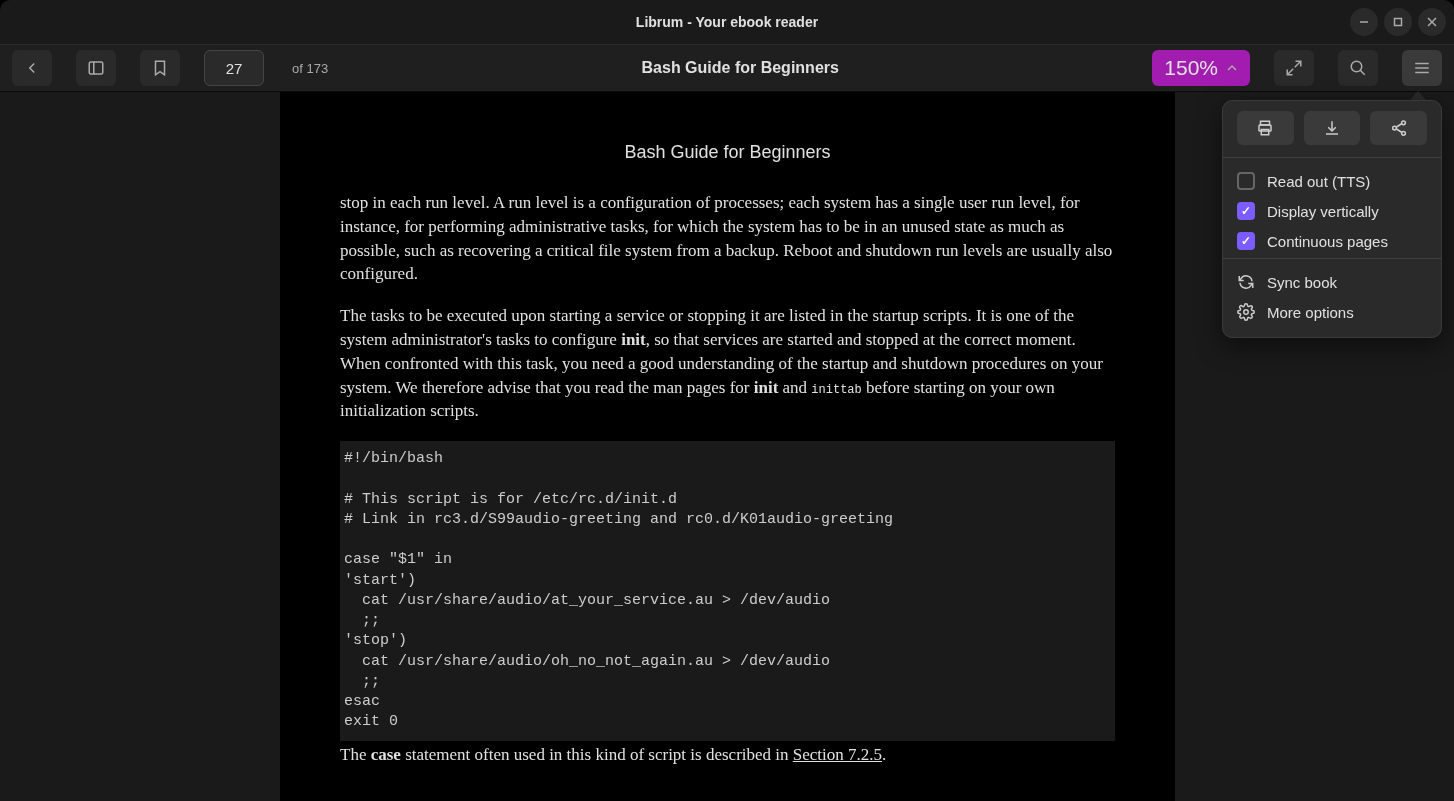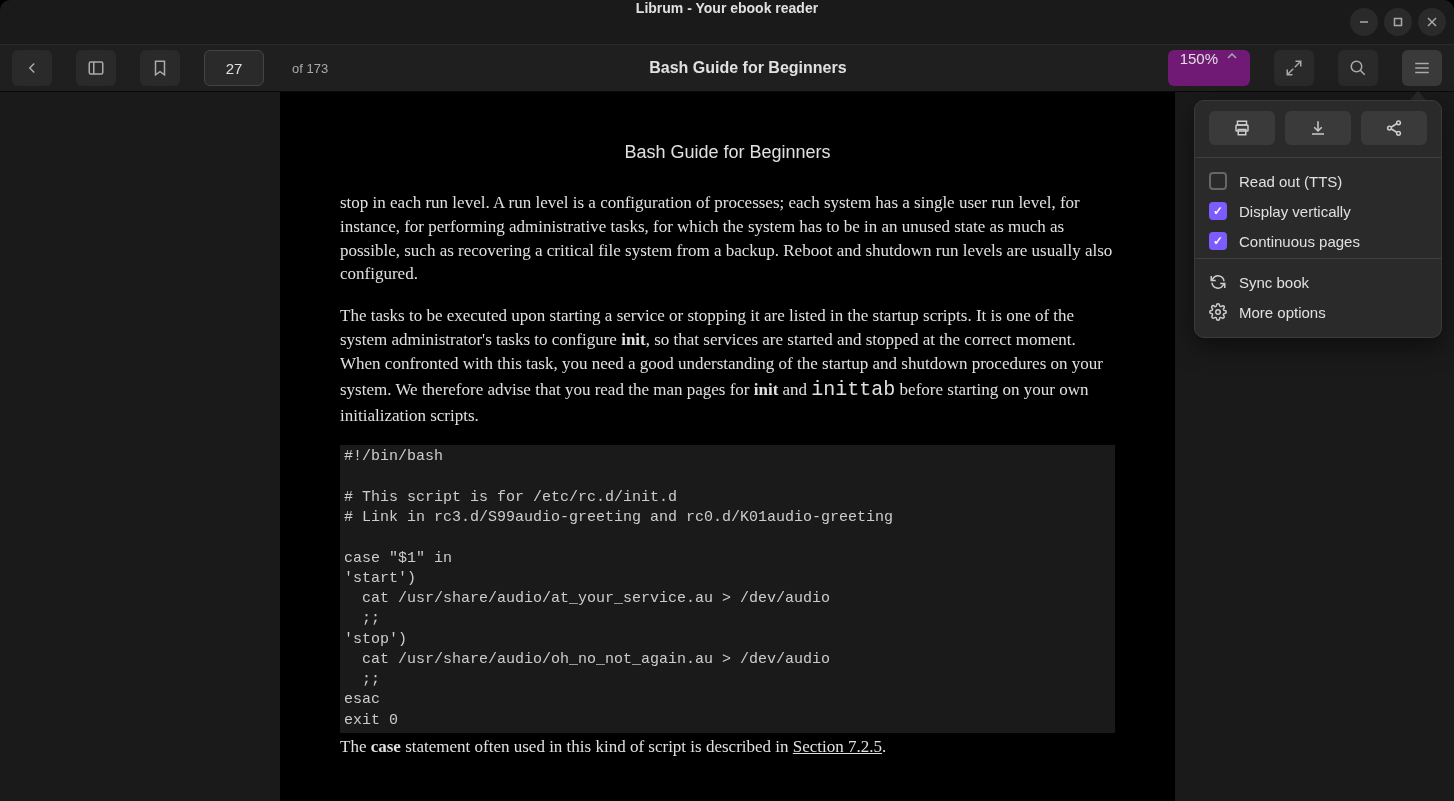--- a/index.html
+++ b/index.html
@@ -1,41 +1,41 @@
 <!DOCTYPE html>
 <html><head>
 <meta charset="utf-8">
 <style>
 * { margin: 0; padding: 0; box-sizing: border-box; }
 html, body { width: 1454px; height: 801px; overflow: hidden; background: #000; font-family: -apple-system, BlinkMacSystemFont, "Segoe UI", sans-serif; }
 .window { width: 1454px; height: 801px; background: #000; position: relative; }
-.titlebar { height: 44px; background: #1a1a1a; display: flex; align-items: flex-start; justify-content: center; position: relative; border-top-left-radius: 10px; border-top-right-radius: 10px; }
+.titlebar { height: 44px; background: #1a1a1a; display: flex; align-items: center; justify-content: center; position: relative; border-top-left-radius: 10px; border-top-right-radius: 10px; }
 .titlebar-title { color: #e0e0e0; font-size: 14px; font-weight: 600; }
 .window-controls { position: absolute; right: 8px; top: 8px; display: flex; gap: 6px; }
 .window-control { width: 28px; height: 28px; border-radius: 50%; background: #2a2a2a; display: flex; align-items: center; justify-content: center; color: #aaa; cursor: pointer; font-size: 12px; }
 .window-control svg { width: 12px; height: 12px; }
 .toolbar { height: 48px; background: #1f1f1f; display: flex; align-items: center; padding: 0 12px; gap: 24px; border-top: 1px solid #2a2a2a; border-bottom: 1px solid #0a0a0a; }
 .tb-btn { width: 40px; height: 36px; background: #2a2a2a; border-radius: 6px; display: flex; align-items: center; justify-content: center; color: #aaa; cursor: pointer; }
 .tb-btn svg { width: 18px; height: 18px; stroke: #aaa; fill: none; stroke-width: 2; }
 .page-input { width: 60px; height: 36px; background: #2a2a2a; border: 1px solid #444; border-radius: 6px; color: #e0e0e0; text-align: center; font-size: 15px; }
 .page-total { color: #aaa; font-size: 13px; margin-left: 4px; }
 .book-title { flex: 1; text-align: center; color: #e0e0e0; font-size: 16px; font-weight: 600; }
-.zoom-select { height: 36px; background: #701a75; border-radius: 6px; display: flex; padding: 0 12px; gap: 8px; color: #e0e0e0; font-size: 15px; cursor: pointer; }
+.zoom-select { height: 36px; background: #a21caf; border-radius: 6px; display: flex; align-items: center; padding: 0 12px; gap: 8px; color: #e0e0e0; font-size: 21px; cursor: pointer; }
 .zoom-select svg { width: 12px; height: 12px; }
 .tb-btn.active { background: #3a3a3a; }
 .content-area { position: absolute; top: 92px; left: 0; right: 0; bottom: 0; background: #1a1a1a; display: flex; }
 .page-canvas { position: absolute; left: 280px; top: 0; width: 895px; height: 100%; background: #000; overflow: hidden; }
 .page-inner { padding: 50px 60px 20px 60px; font-family: Georgia, 'Times New Roman', serif; }
 .page-header { text-align: center; color: #e0e0e0; font-size: 18px; font-weight: 400; margin-bottom: 28px; font-family: -apple-system, sans-serif; }
 .body-text { color: #e0e0e0; font-size: 17px; line-height: 1.4; margin-bottom: 18px; }
 .body-text b { font-weight: bold; }
-.body-text code { font-family: 'Courier New', monospace; font-size: 20px; }
-.code-block { background: #1a1a1a; color: #ccc; font-family: 'Courier New', monospace; font-size: 15px; line-height: 1.35; padding: 2px 4px; white-space: pre; margin: 8px 0 2px 0; }
+.body-text code { font-family: 'Courier New', monospace; font-size: 12px; }
+.code-block { background: #1a1a1a; color: #ccc; font-family: 'Courier New', monospace; font-size: 15px; line-height: 1.35; padding: 8px 4px; white-space: pre; margin: 8px 0 2px 0; }
 .body-text a { color: #e0e0e0; text-decoration: underline; }
-.options-panel { position: absolute; right: 12px; top: 100px; width: 248px; background: #2a2a2a; border: 1px solid #3a3a3a; border-radius: 10px; padding: 10px 0; box-shadow: 0 8px 24px rgba(0,0,0,.5); }
+.options-panel { position: absolute; right: 12px; top: 100px; width: 220px; background: #2a2a2a; border: 1px solid #3a3a3a; border-radius: 10px; padding: 10px 0; box-shadow: 0 8px 24px rgba(0,0,0,.5); }
 .panel-caret { position: absolute; right: 28px; top: 91px; width: 0; height: 0; border-left: 8px solid transparent; border-right: 8px solid transparent; border-bottom: 9px solid #2a2a2a; }
 .panel-icons { display: flex; gap: 10px; padding: 0 14px 10px 14px; }
 .panel-icon-btn { flex: 1; height: 34px; background: #3a3a3a; border-radius: 6px; display: flex; align-items: center; justify-content: center; cursor: pointer; }
 .panel-icon-btn svg { width: 18px; height: 18px; stroke: #ccc; fill: none; stroke-width: 2; }
 .panel-sep { border: none; border-top: 1px solid #3f3f3f; margin: 2px 0 8px 0; }
 .panel-item { display: flex; align-items: center; gap: 12px; padding: 6px 14px; color: #e0e0e0; font-size: 15px; cursor: pointer; }
 .panel-item svg { width: 18px; height: 18px; stroke: #ccc; fill: none; stroke-width: 2; flex-shrink: 0; }
 .checkbox { width: 18px; height: 18px; border-radius: 4px; border: 2px solid #666; flex-shrink: 0; display: flex; align-items: center; justify-content: center; }
 .checkbox.checked { background: #7c5cff; border-color: #7c5cff; }
 .checkbox.checked::after { content: "✓"; color: #fff; font-size: 12px; font-weight: bold; }

